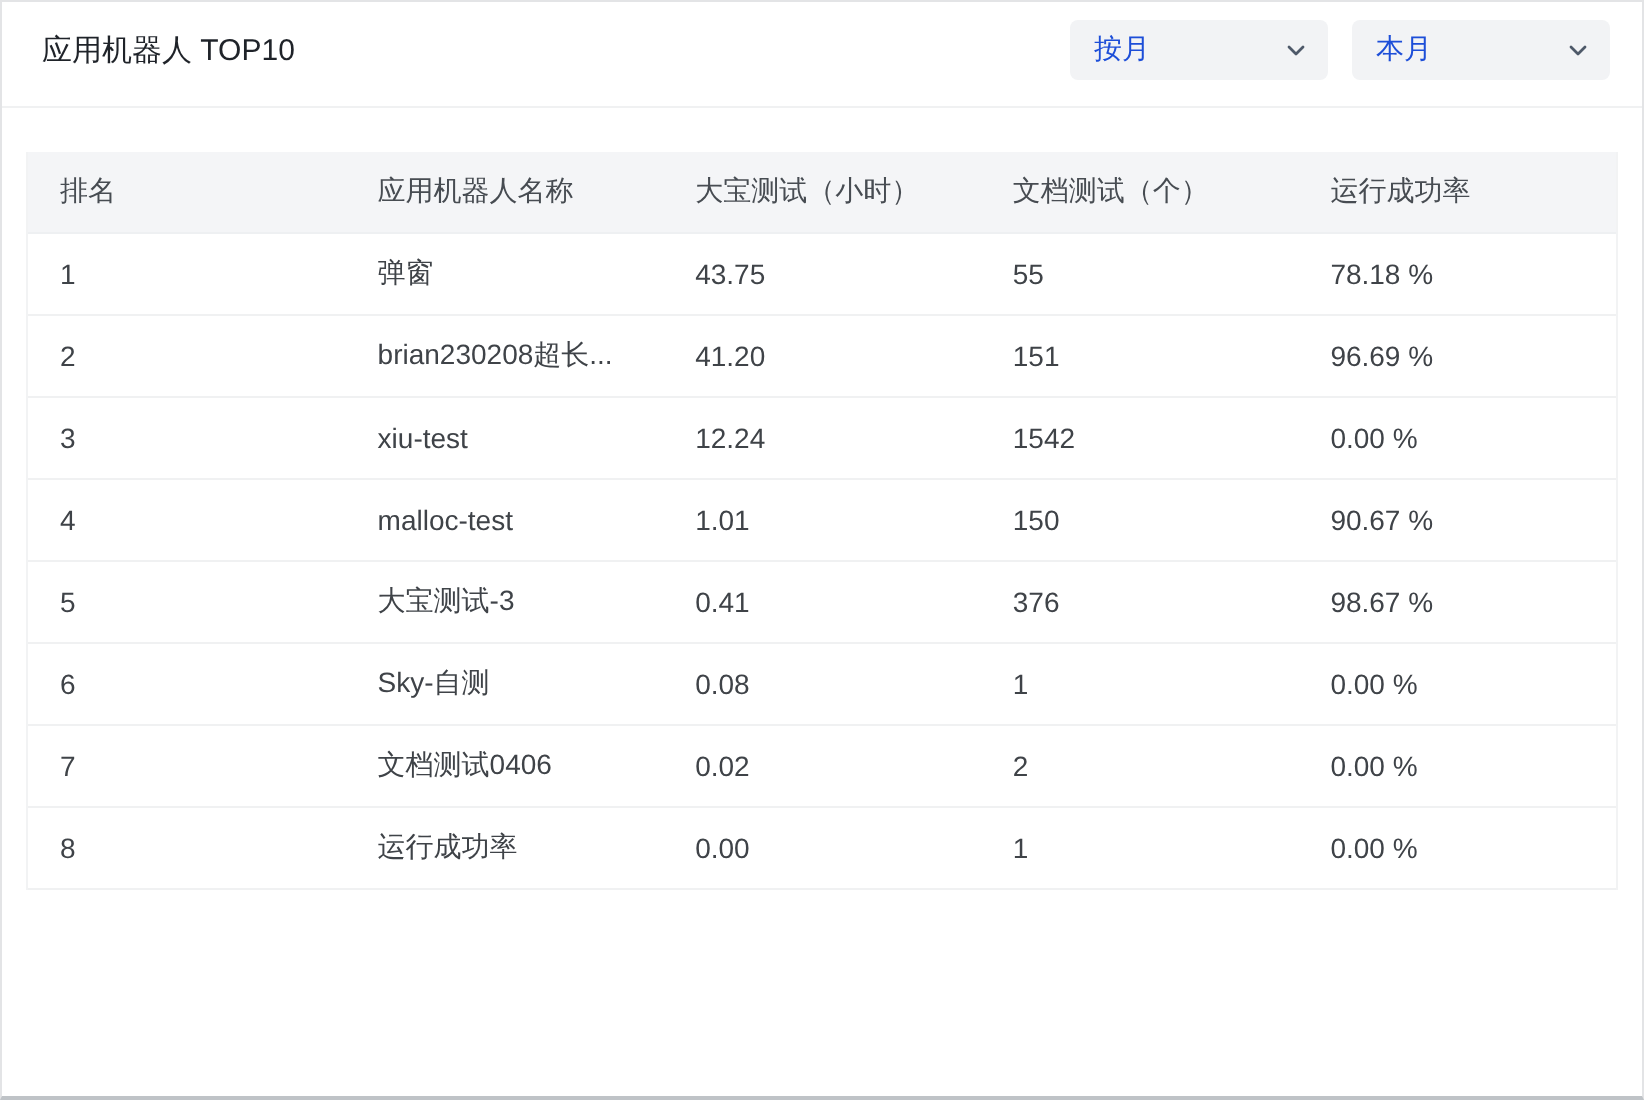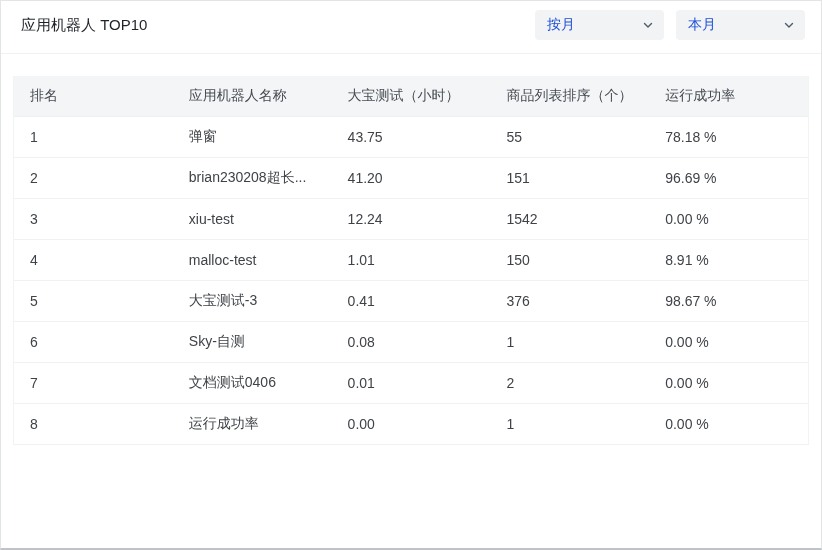--- a/index.html
+++ b/index.html
@@ -107,21 +107,21 @@
     </div>
   </div>
 
   <div class="table-wrap">
     <table>
       <thead>
         <tr>
           <th>排名</th>
           <th>应用机器人名称</th>
           <th>大宝测试（小时）</th>
-          <th>商品列表排序（个）</th>
+          <th>文档测试（个）</th>
           <th>运行成功率</th>
         </tr>
       </thead>
       <tbody>
           <tr>
             <td>1</td>
             <td>弹窗</td>
             <td>43.75</td>
             <td>55</td>
             <td>78.18 %</td>
@@ -138,40 +138,40 @@
             <td>xiu-test</td>
             <td>12.24</td>
             <td>1542</td>
             <td>0.00 %</td>
           </tr>
           <tr>
             <td>4</td>
             <td>malloc-test</td>
             <td>1.01</td>
             <td>150</td>
-            <td>8.91 %</td>
+            <td>90.67 %</td>
           </tr>
           <tr>
             <td>5</td>
             <td>大宝测试-3</td>
             <td>0.41</td>
             <td>376</td>
             <td>98.67 %</td>
           </tr>
           <tr>
             <td>6</td>
             <td>Sky-自测</td>
             <td>0.08</td>
             <td>1</td>
             <td>0.00 %</td>
           </tr>
           <tr>
             <td>7</td>
             <td>文档测试0406</td>
-            <td>0.01</td>
+            <td>0.02</td>
             <td>2</td>
             <td>0.00 %</td>
           </tr>
           <tr>
             <td>8</td>
             <td>运行成功率</td>
             <td>0.00</td>
             <td>1</td>
             <td>0.00 %</td>
           </tr>

